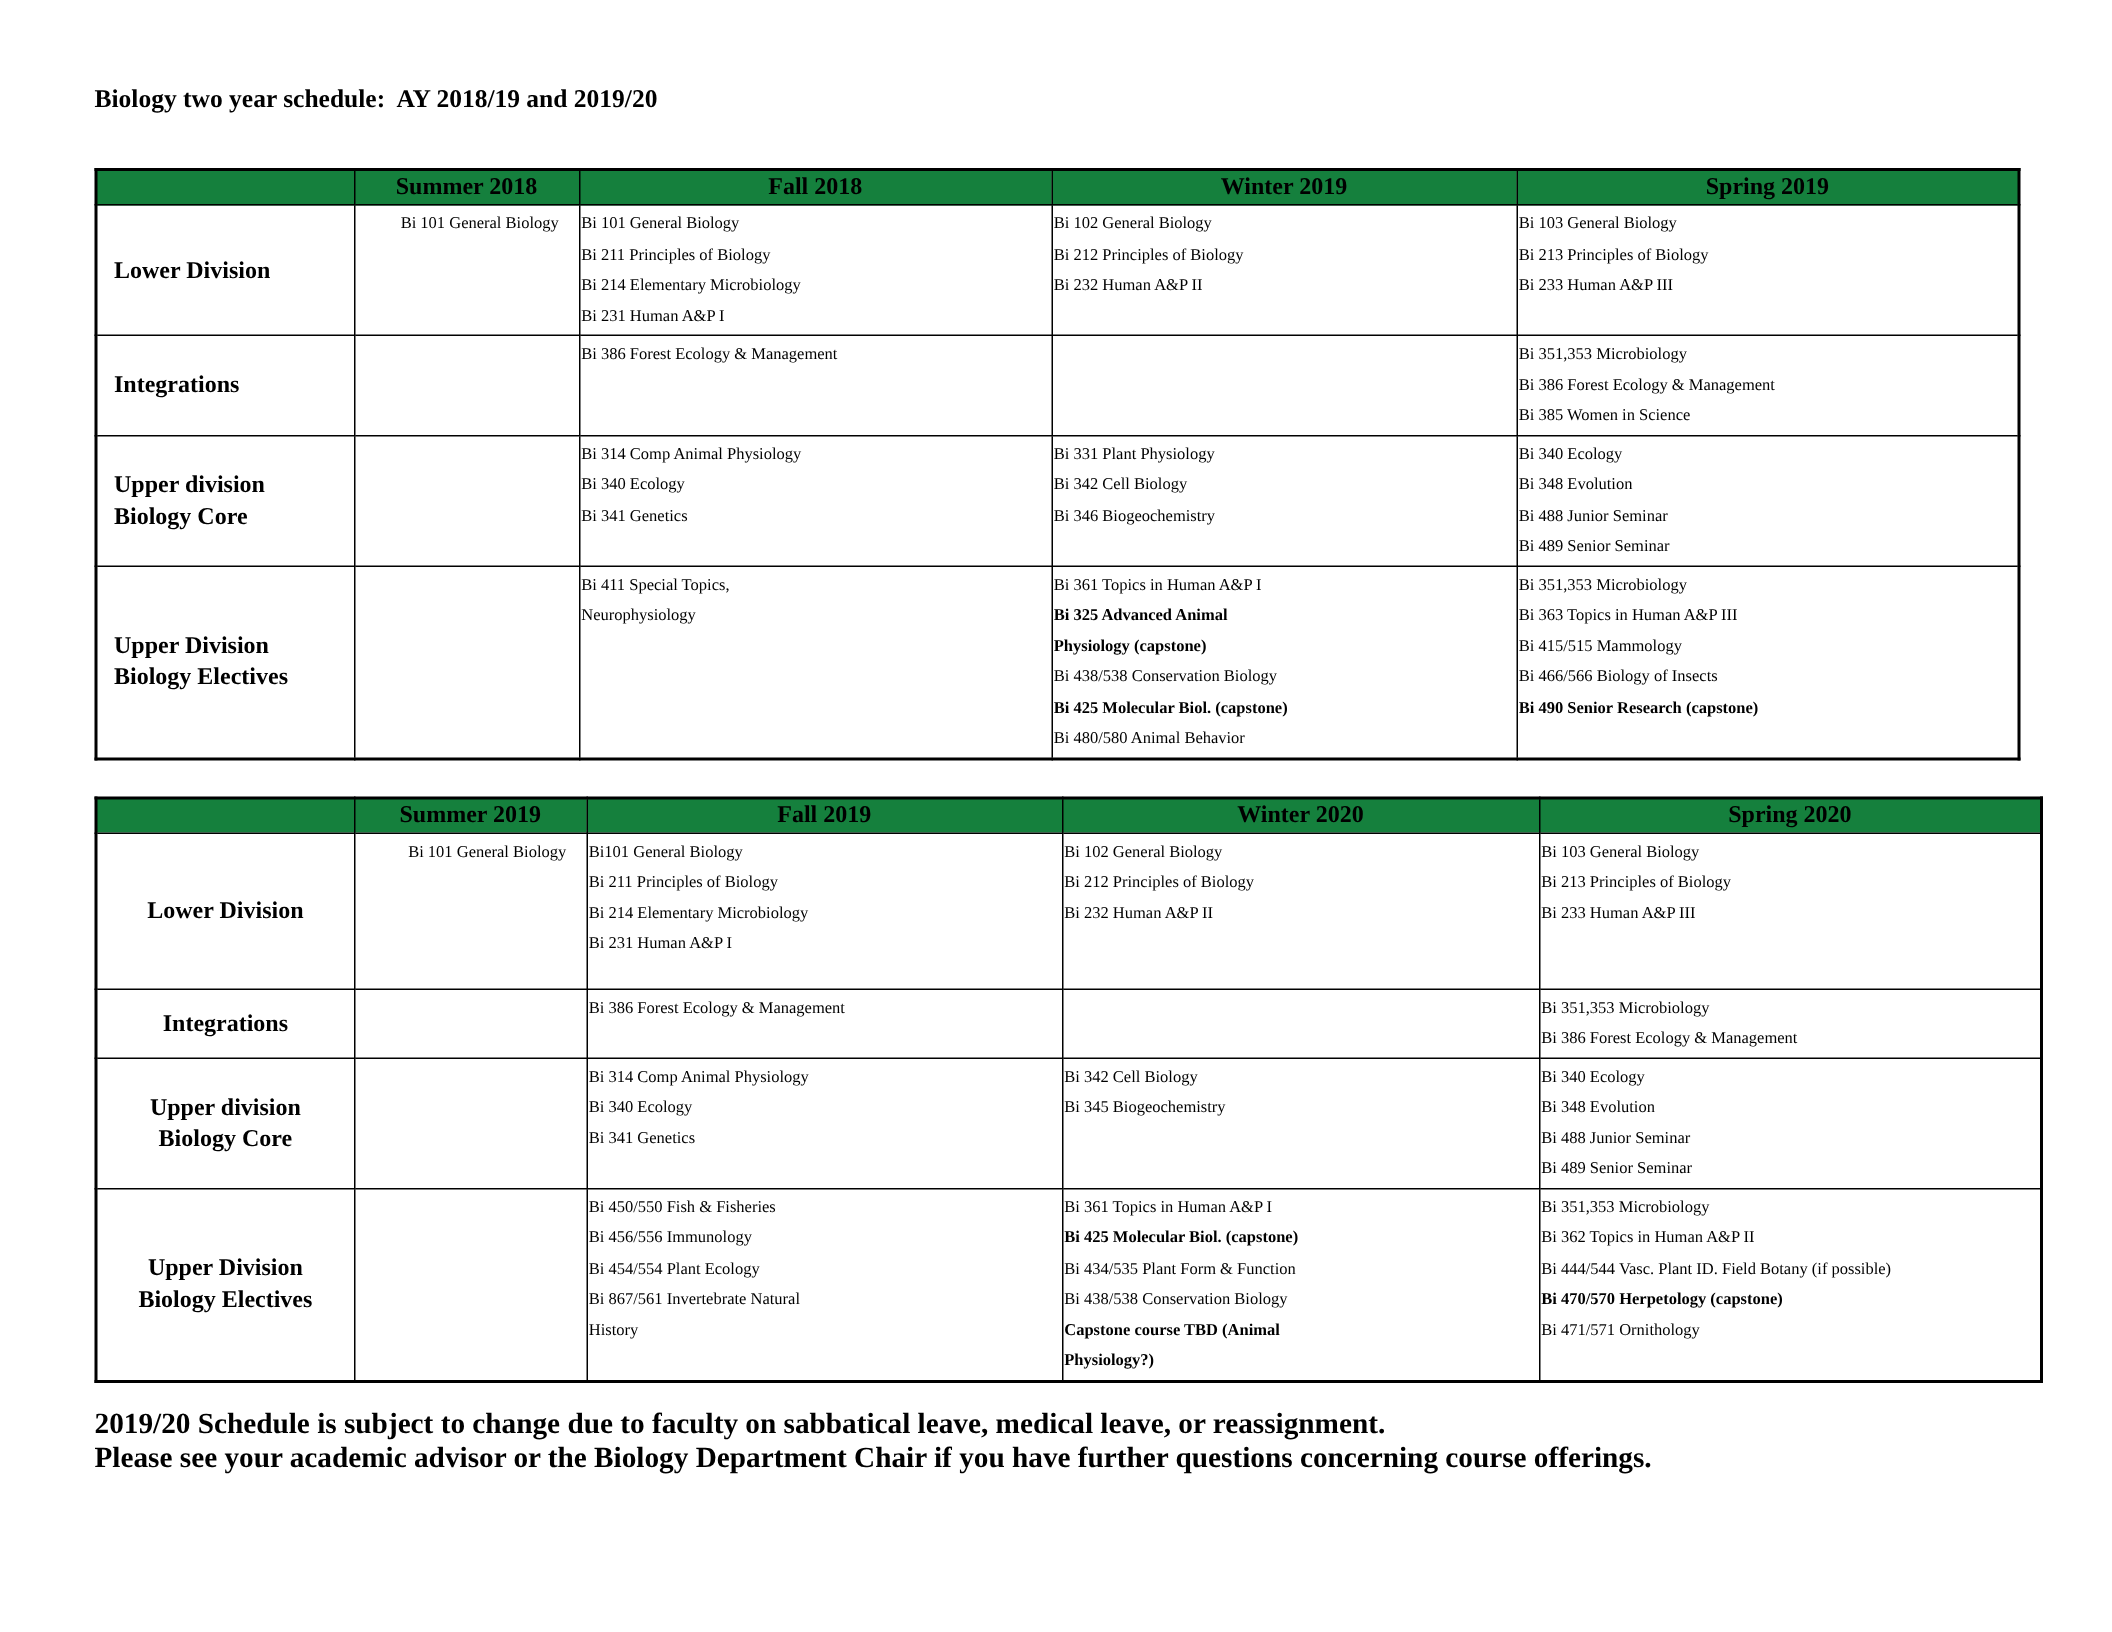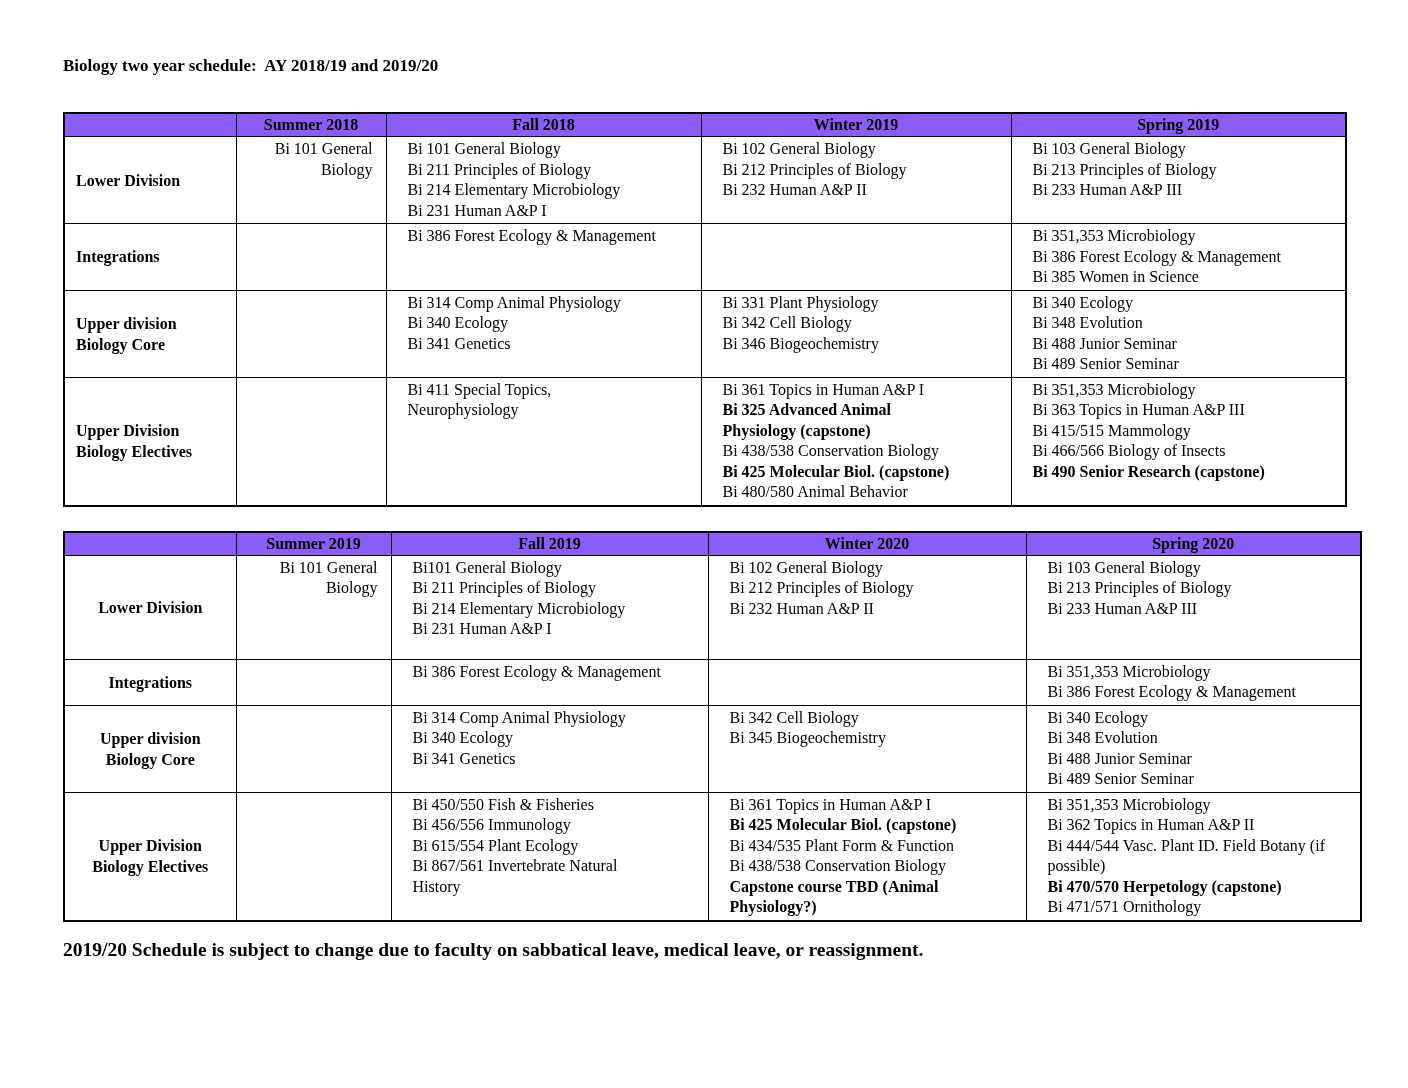--- a/index.html
+++ b/index.html
@@ -27,42 +27,42 @@
     border-collapse: collapse;
     border: 2px solid #000;
     table-layout: fixed;
   }
   .t1 { width: 1282px; margin-bottom: 24px; }
   .t2 { width: 1297px; }
   th, td {
     border: 1px solid #000;
   }
   th {
-    background: #8b5cf6;
+    background: #15803d;
     font-size: 16px;
     font-weight: bold;
     text-align: center;
     height: 22px;
     padding: 0 4px;
   }
   td.label {
     font-weight: bold;
     font-size: 16px;
     line-height: 21px;
     vertical-align: middle;
     padding: 2px 8px;
     margin-left: 32px;
   }
   .t1 td.label { text-align: left;  padding-left: 11px; }
   .t2 td.label { text-align: center; }
   td.courses {
     vertical-align: top;
-    font-size: 16px;
+    font-size: 11px;
     line-height: 20.5px;
-    padding: 2px 21px;
+    padding: 2px 1px;
   }
   .course { white-space: pre-wrap; }
   .course.bold { font-weight: bold; }
   
   .t1 tbody tr:nth-child(1) td:nth-child(2),
   .t2 tbody tr:nth-child(1) td:nth-child(2) {
     text-align: right;
     padding-right: 13px;
   }
   
@@ -257,21 +257,21 @@
             <div class="course">Bi 488 Junior Seminar</div>
             <div class="course">Bi 489 Senior Seminar</div>
           </td>
         </tr>
         <tr>
           <td class="label">Upper Division Biology Electives</td>
           <td class="courses"></td>
           <td class="courses">
             <div class="course">Bi 450/550 Fish &amp; Fisheries</div>
             <div class="course">Bi 456/556 Immunology</div>
-            <div class="course">Bi 615/554 Plant Ecology</div>
+            <div class="course">Bi 454/554 Plant Ecology</div>
             <div class="course">Bi 867/561 Invertebrate Natural
 History</div>
           </td>
           <td class="courses">
             <div class="course">Bi 361 Topics in Human A&amp;P I</div>
             <div class="course bold">Bi 425 Molecular Biol. (capstone)</div>
             <div class="course">Bi 434/535 Plant Form &amp; Function</div>
             <div class="course">Bi 438/538 Conservation Biology</div>
             <div class="course bold">Capstone course TBD (Animal
 Physiology?)</div>
@@ -282,15 +282,16 @@
             <div class="course">Bi 444/544 Vasc. Plant ID. Field Botany (if possible)</div>
             <div class="course bold">Bi 470/570 Herpetology (capstone)</div>
             <div class="course">Bi 471/571 Ornithology</div>
           </td>
         </tr>
       </tbody>
   </table>
 
   <div class="footer">
     <div>2019/20 Schedule is subject to change due to faculty on sabbatical leave, medical leave, or reassignment.</div>
+    <div>Please see your academic advisor or the Biology Department Chair if you have further questions concerning course offerings.</div>
   </div>
 
 </div>
 
 </body></html>

